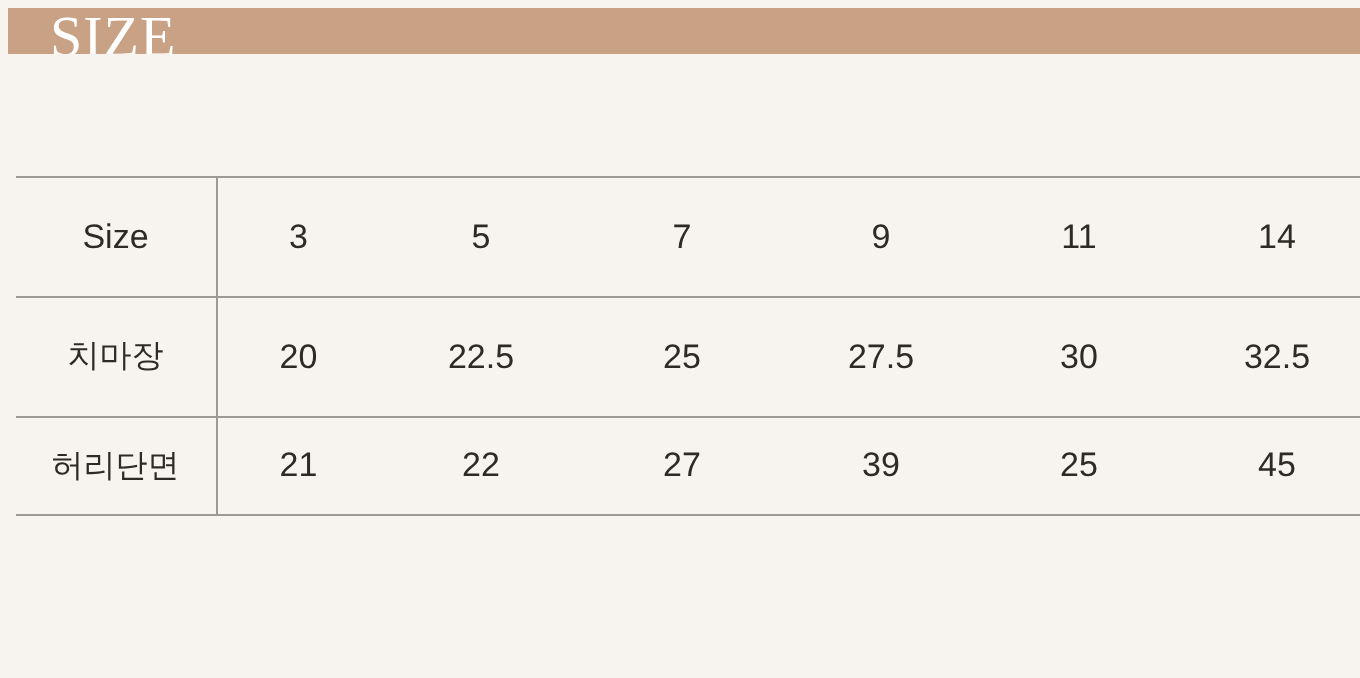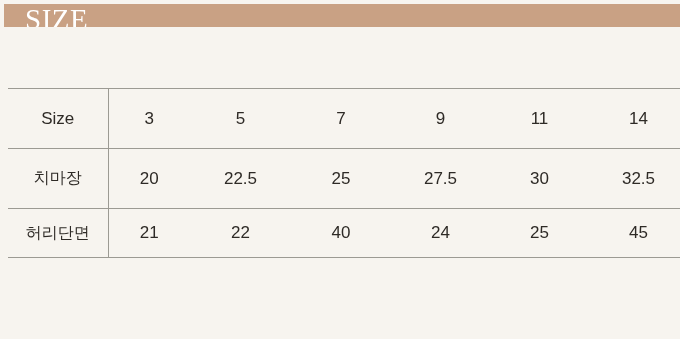--- a/index.html
+++ b/index.html
@@ -116,20 +116,20 @@
         <td class="val-cell-2">25</td>
         <td class="val-cell-3">27.5</td>
         <td class="val-cell-4">30</td>
         <td class="val-cell-5">32.5</td>
       </tr>
 
       <tr class="row-last">
         <td class="label-cell">허리단면</td>
         <td class="val-cell-0">21</td>
         <td class="val-cell-1">22</td>
-        <td class="val-cell-2">40</td>
-        <td class="val-cell-3">24</td>
+        <td class="val-cell-2">27</td>
+        <td class="val-cell-3">39</td>
         <td class="val-cell-4">25</td>
         <td class="val-cell-5">45</td>
       </tr>
     </tbody>
   </table>
 </div>
 
 </body></html>

